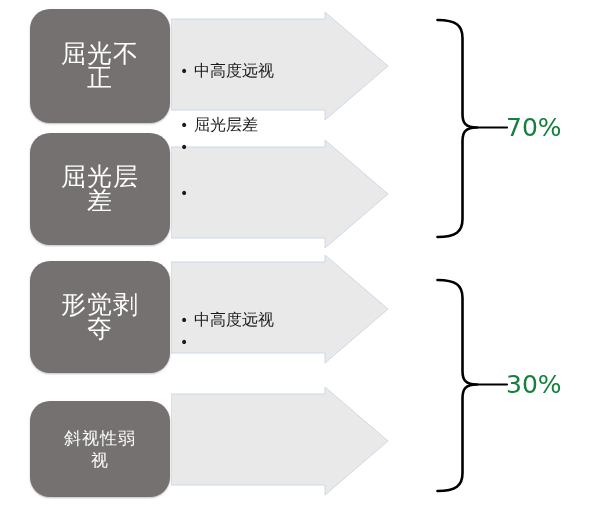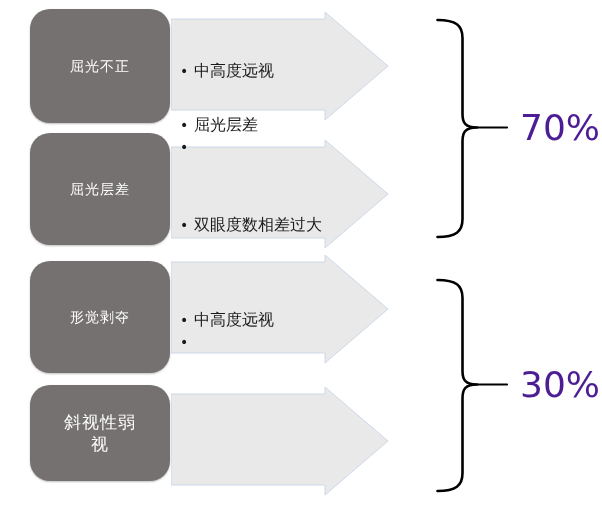--- a/index.html
+++ b/index.html
@@ -37,21 +37,21 @@
     width: 140px;
     background: #767171;
     border-radius: 20px;
     display: flex;
     align-items: center;
     justify-content: center;
     box-shadow: 0 1px 2px rgba(0,0,0,0.25);
   }
   .box-label {
     color: #ffffff;
-    font-size: 14px;
+    font-size: 25px;
     line-height: 24px;
     text-align: center;
     max-width: 96px;
     letter-spacing: 1px;
   }
   .box-label.small {
     font-size: 17px;
     line-height: 22px;
     max-width: 76px;
   }
@@ -95,23 +95,23 @@
     stroke: #000000;
     stroke-width: 2.6;
     stroke-linecap: round;
     stroke-linejoin: round;
   }
   .braces path.connector { stroke-width: 2.2; }
 
   
   .pct {
     position: absolute;
-    left: 520px;
-    color: #4c1d95;
-    font-size: 36px;
+    left: 506px;
+    color: #15803d;
+    font-size: 25px;
     line-height: 30px;
   }
 </style>
 </head>
 <body>
 
 <div class="canvas">
 
   <div class="arrow" style="top:12px">
     <svg viewBox="0 0 218 108" preserveAspectRatio="none">
@@ -144,21 +144,20 @@
       <span class="btext">屈光层差</span>
     </li>
     <li>
       <span class="dot">•</span>
     </li>
   </ul>
 
   <ul class="bullets" style="top:182px">
     <li>
       <span class="dot">•</span>
-      <span class="btext">双眼度数相差过大</span>
     </li>
   </ul>
 
   <ul class="bullets wide" style="top:277px">
     <li>
       <span class="dot">•</span>
       <span class="btext">中高度远视</span>
     </li>
     <li>
       <span class="dot">•</span>
@@ -167,21 +166,21 @@
 
   <div class="box" style="top:9px;   height:114px">
     <span class="box-label">屈光不正</span>
   </div>
   <div class="box" style="top:133px; height:112px">
     <span class="box-label">屈光层差</span>
   </div>
   <div class="box" style="top:261px; height:112px">
     <span class="box-label">形觉剥夺</span>
   </div>
-  <div class="box" style="top:385px; height:96px">
+  <div class="box" style="top:401px; height:96px">
     <span class="box-label small">斜视性弱视</span>
   </div>
 
   <svg class="braces" viewBox="0 0 602 507">
     <path d="M437.5 20 C456 20 462.5 25.5 462.5 38 L462.5 114 C462.5 123 465.5 127.5 477 127.5 C465.5 127.5 462.5 132 462.5 141 L462.5 219 C462.5 231.5 456 237 437.5 237"></path>
     <path class="connector" d="M477 127.5 L507 127.5"></path>
     <path d="M437.5 280 C456 280 462.5 285.5 462.5 298 L462.5 371 C462.5 380 465.5 384.5 477 384.5 C465.5 384.5 462.5 389 462.5 398 L462.5 473 C462.5 485.5 456 491 437.5 491"></path>
     <path class="connector" d="M477 384.5 L507 384.5"></path>
   </svg>
 

